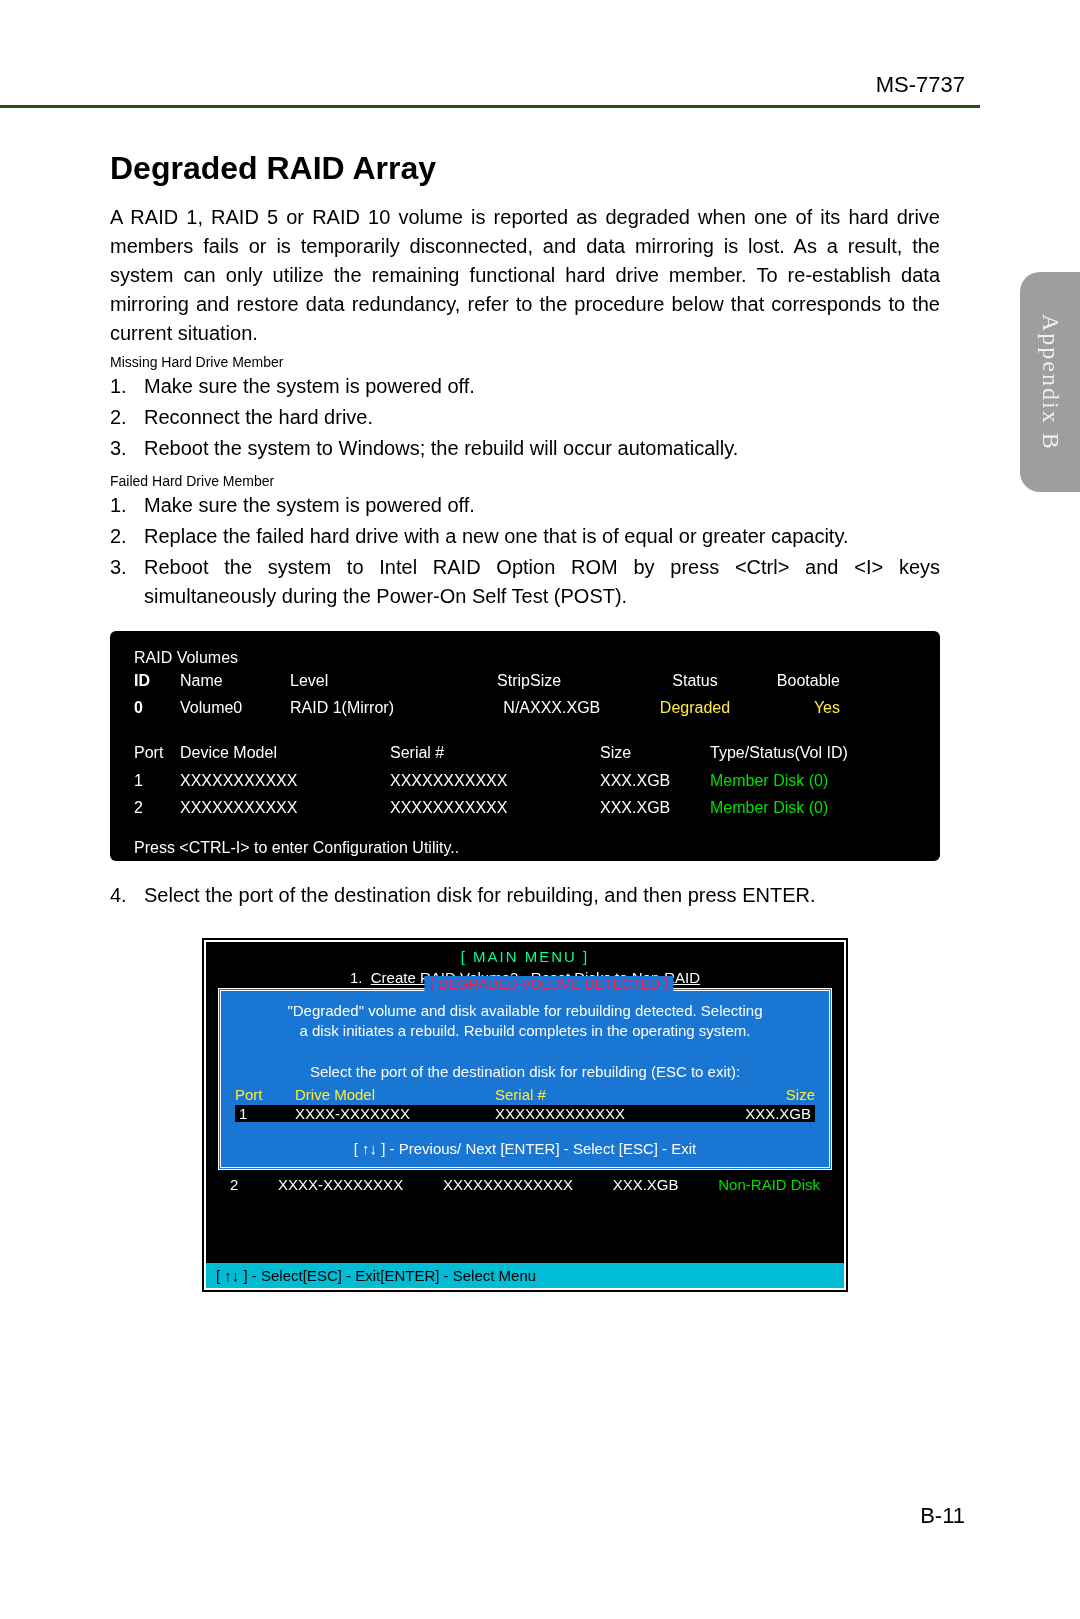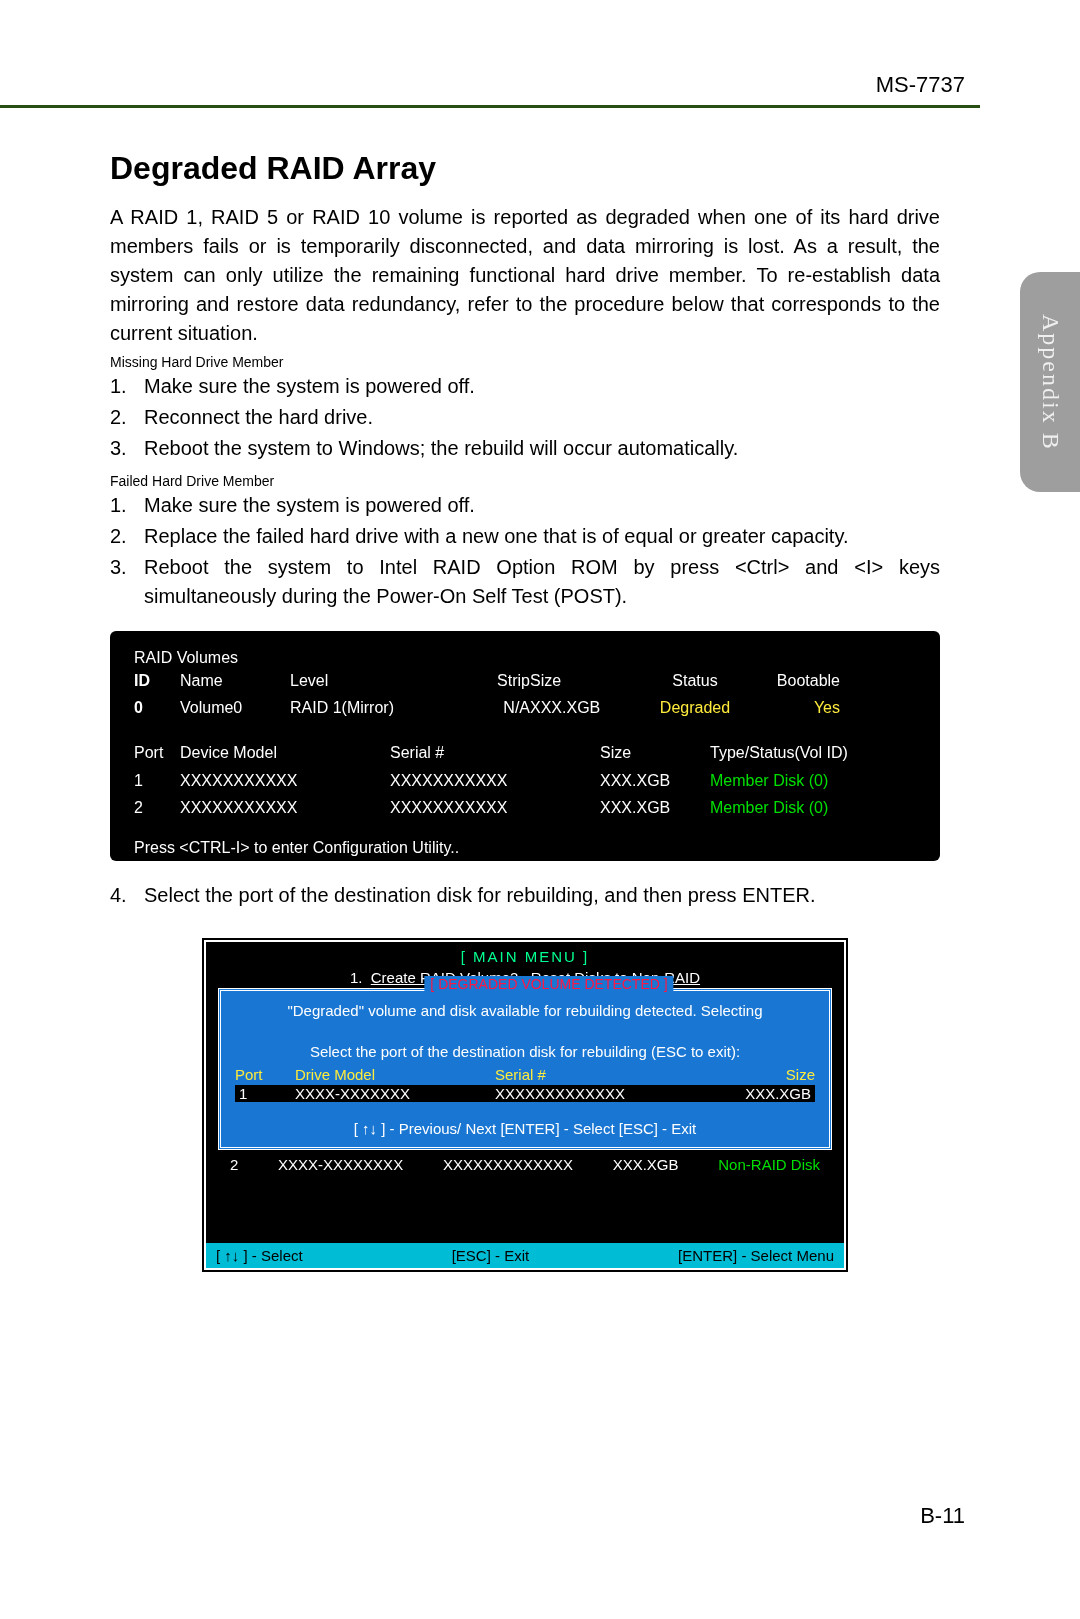--- a/index.html
+++ b/index.html
@@ -165,21 +165,21 @@
     color: #00e000;
     font-size: 15px;
     padding: 0 18px;
     justify-content: space-between;
   }
   .bg-frag-row .wt { color: #fff; }
   .t2-bottom-bar {
     background: #00bcd4;
     color: #000;
     display: flex;
-    justify-content: space-between;
+    justify-content: flex-start;
     padding: 4px 10px;
     font-size: 15px;
   }
   .t2-black-gap { height: 70px; }
   .page-num {
     position: absolute;
     bottom: 90px;
     right: 115px;
     font-size: 22px;
   }
@@ -281,20 +281,21 @@
     <div class="term2">
       <div class="t2-inner">
         <div class="t2-title">[   MAIN  MENU   ]</div>
         <div class="t2-menu-row">
           <div><span>1.</span>&nbsp;&nbsp;<span style="text-decoration:underline">Create  RAID  Volume</span></div>
           <div><span>3.</span>&nbsp;&nbsp;<span style="text-decoration:underline">Reset Disks to Non-RAID</span></div>
         </div>
         <div class="blue-panel">
           <div class="red-title">[  DEGRADED VOLUME DETECTED  ]</div>
           <div class="bp-line">"Degraded" volume and disk available for rebuilding detected. Selecting</div>
+          <div class="bp-line">a disk initiates a rebuild. Rebuild completes in the  operating system.</div>
           <div style="height:18px"></div>
           <div class="bp-line">Select the port of the destination disk for rebuilding (ESC to exit):</div>
           <div class="bp-cols">
             <div class="bp-port">Port</div>
             <div class="bp-drive">Drive  Model</div>
             <div class="bp-serial">Serial  #</div>
             <div class="bp-size">Size</div>
           </div>
           <div class="bp-row-black">
             <div class="bp-port" style="padding-left:4px">1</div>

